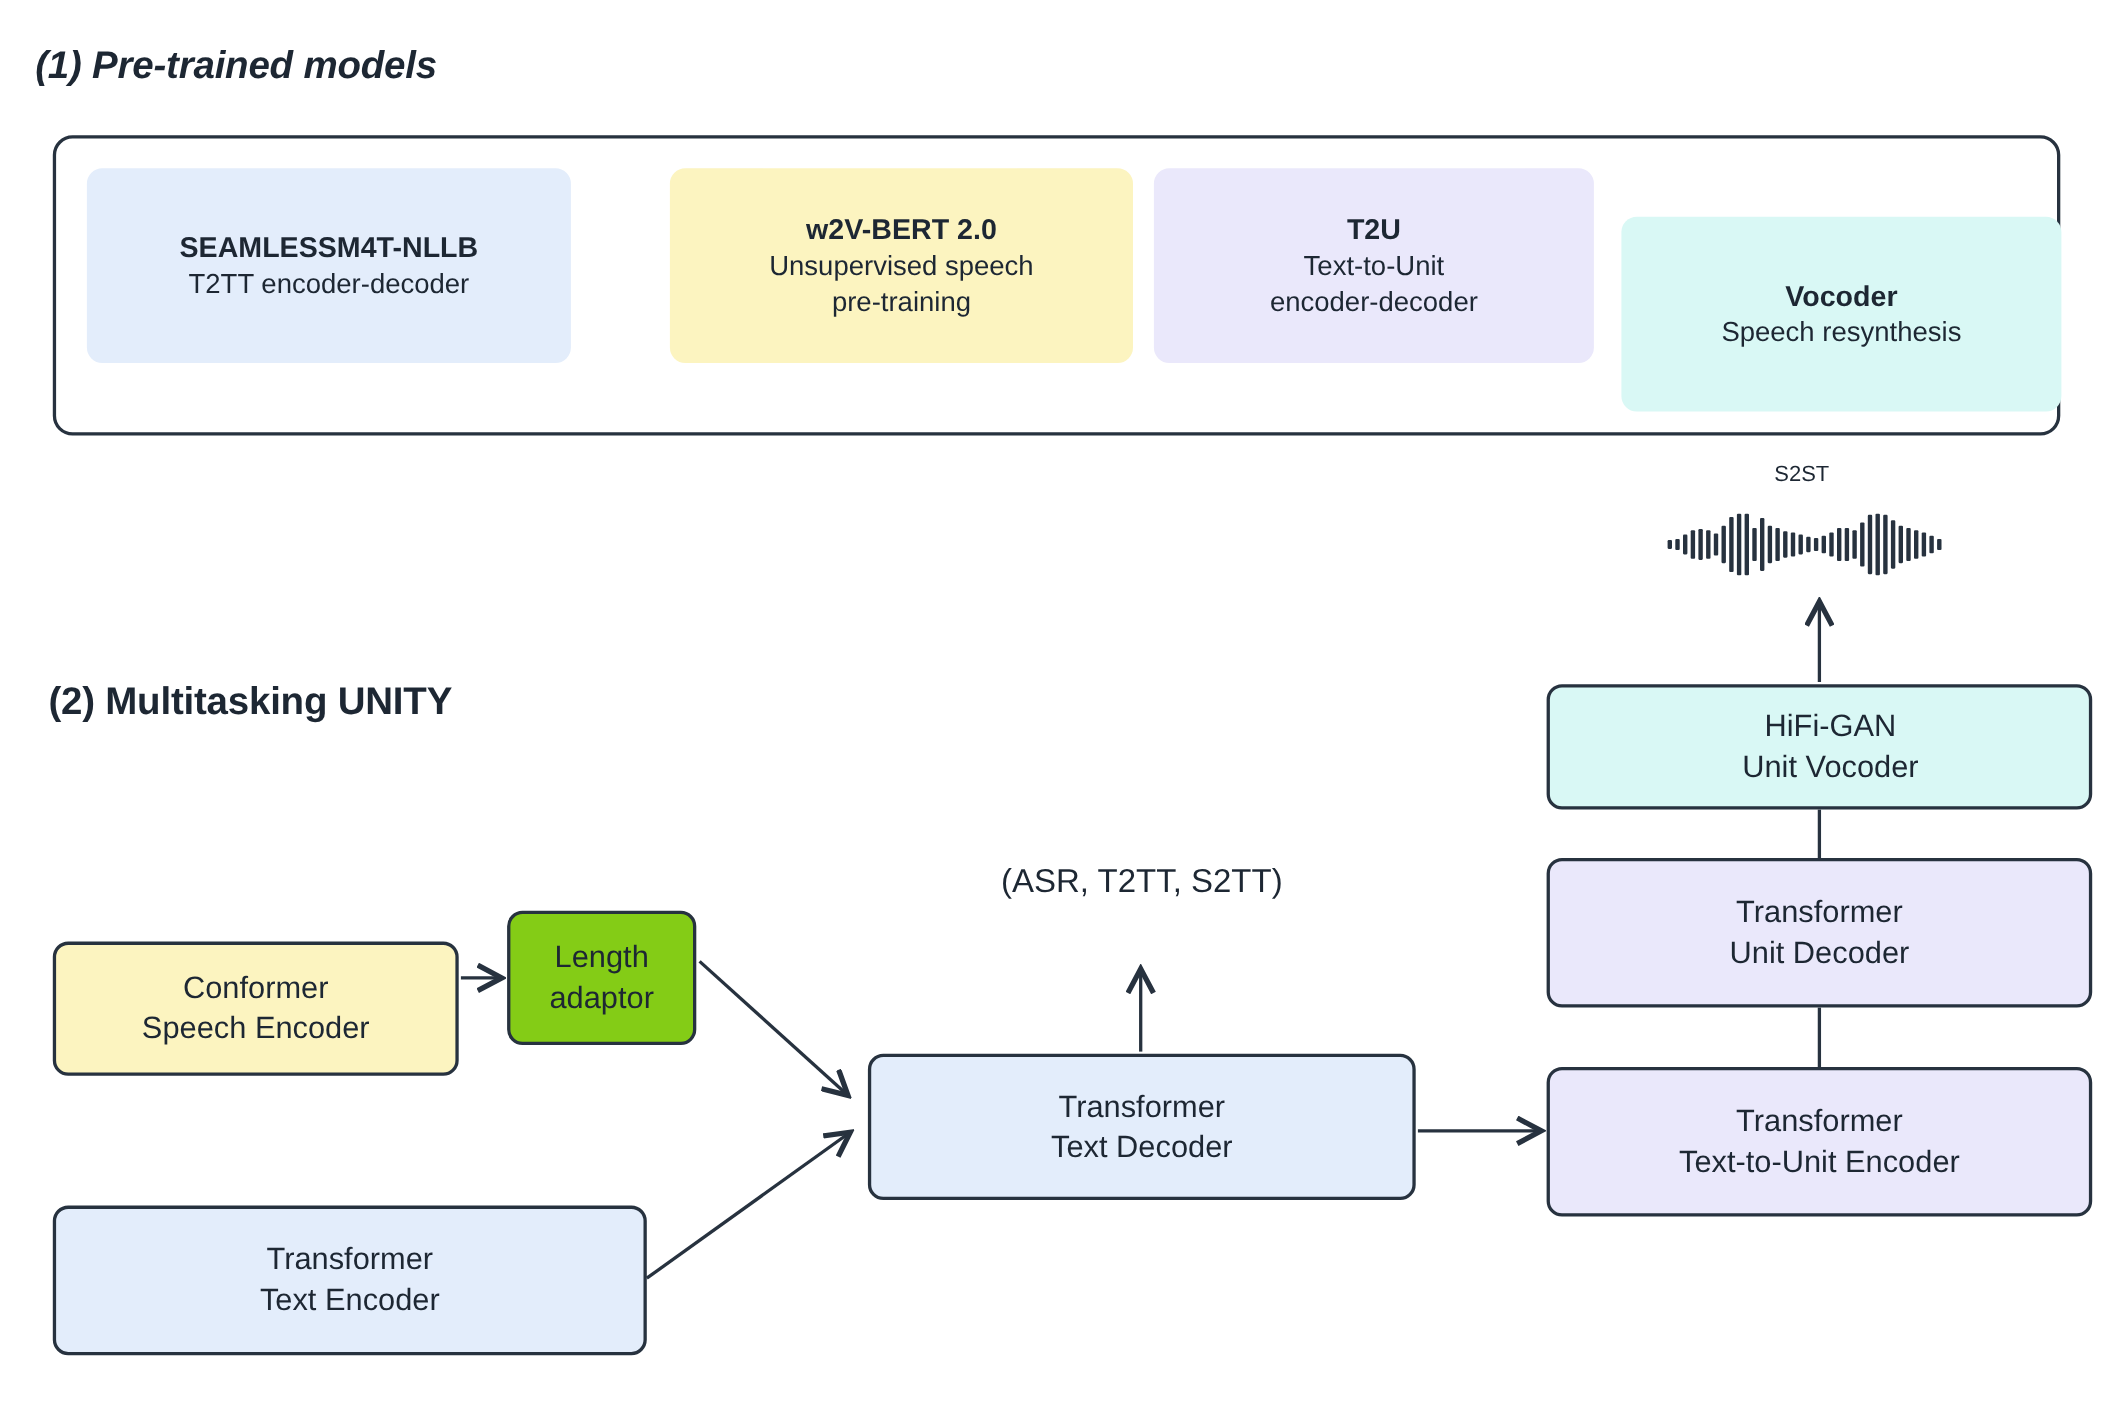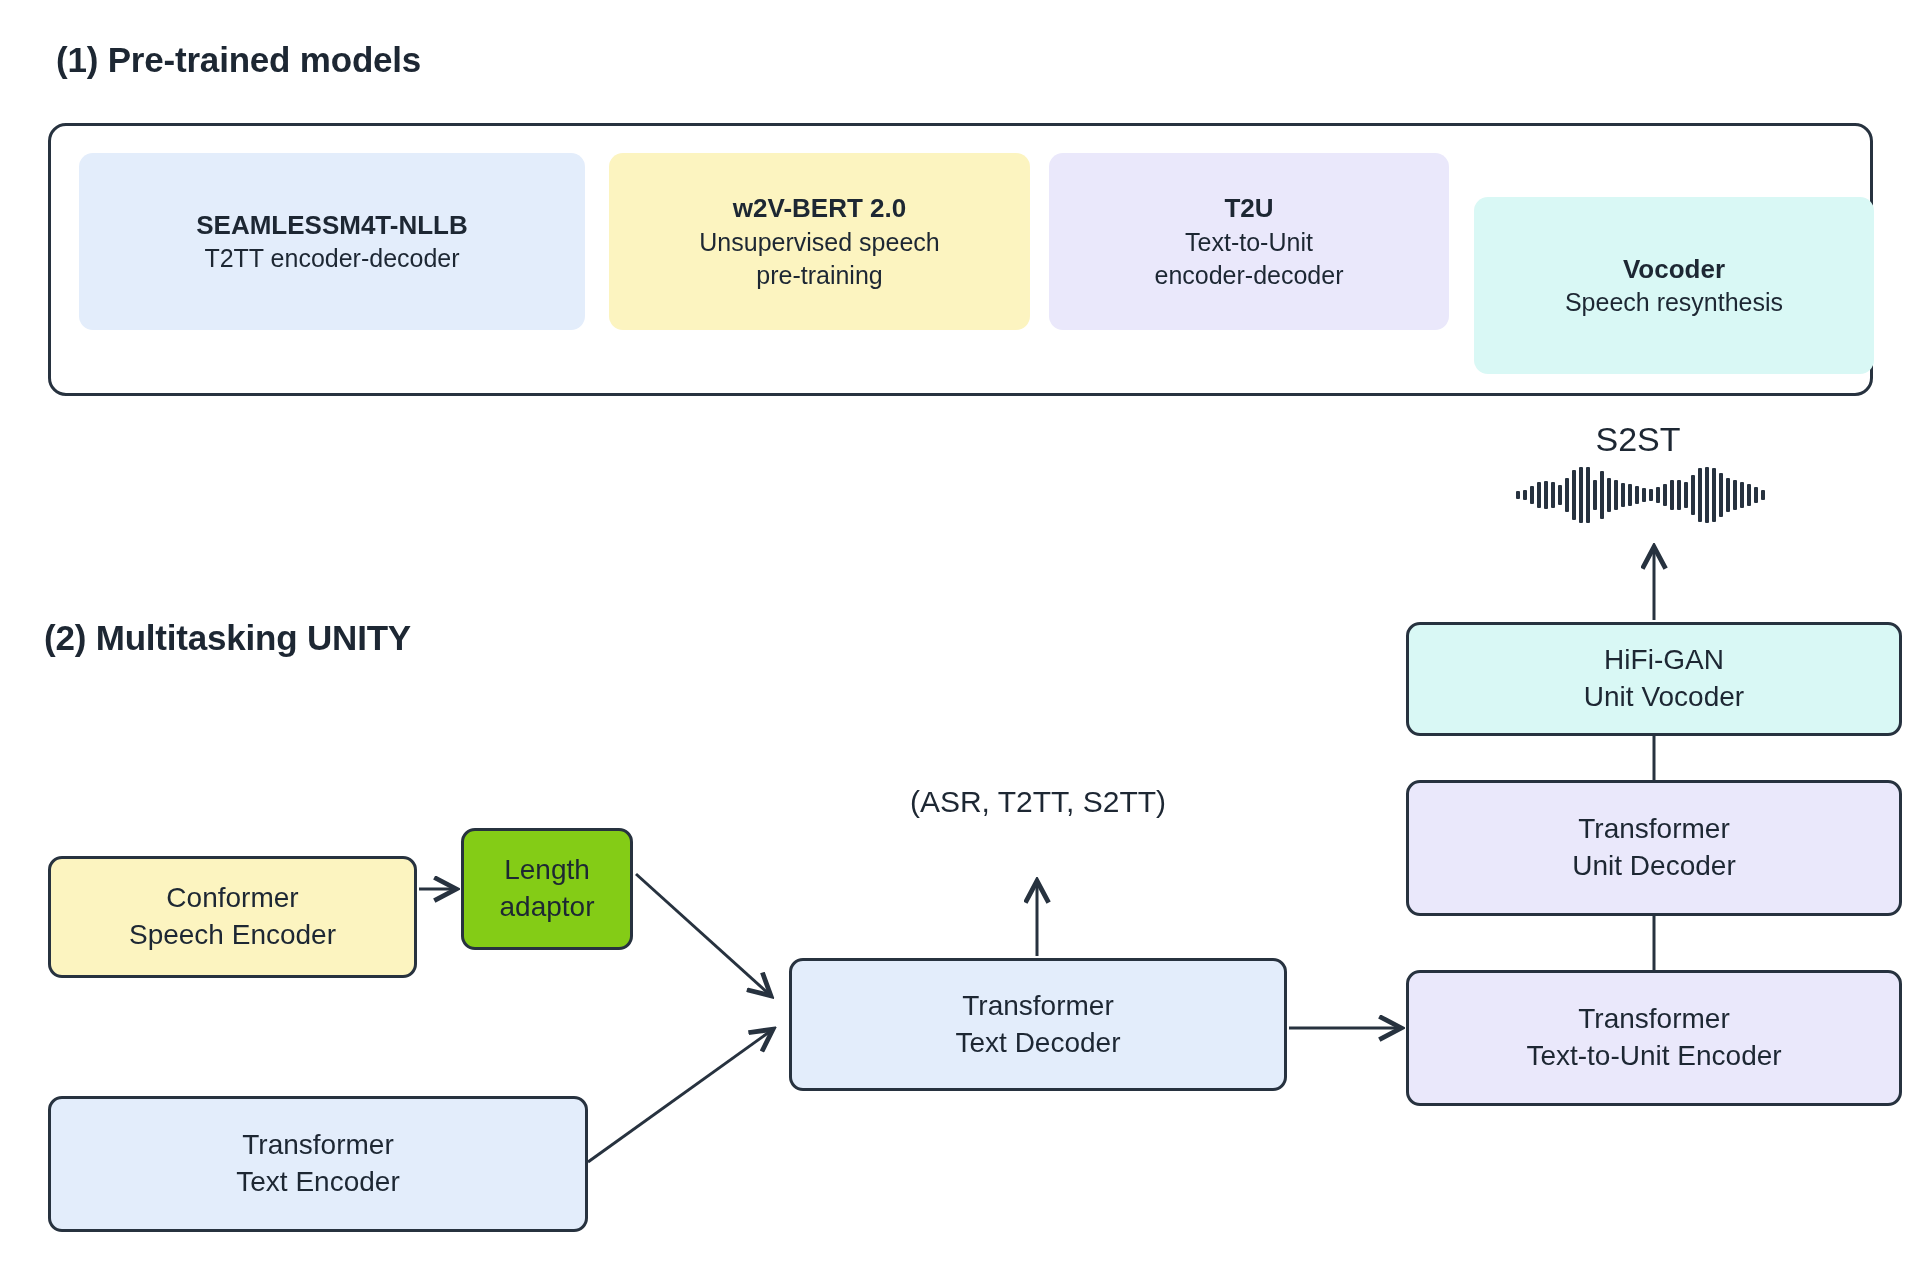--- a/index.html
+++ b/index.html
@@ -23,21 +23,21 @@
 
   
   .section-heading {
     position: absolute;
     font-size: 35px;
     font-weight: bold;
     letter-spacing: -0.2px;
     color: #1d2733;
     white-space: nowrap;
   }
-  #heading-1 { left: 56px; top: 40px; }
+  #heading-1 { left: 32px; top: 40px; font-style: italic; }
   #heading-2 { left: 44px; top: 618px; }
 
   
   #pretrained-container {
     position: absolute;
     left: 48px;
     top: 123px;
     width: 1825px;
     height: 273px;
     border: 3px solid #27323f;
@@ -62,33 +62,33 @@
   .pt-card .t-bold {
     font-size: 26px;
     font-weight: bold;
     white-space: nowrap;
   }
   .pt-card .t-sub {
     font-size: 25px;
     font-weight: normal;
   }
 
-  #pt-card-0 { left: 79px;  width: 506px; }
+  #pt-card-0 { left: 79px;  width: 440px; }
   #pt-card-1 { left: 609px; width: 421px; }
   #pt-card-2 { left: 1049px; width: 400px; }
   #pt-card-3 { left: 1474px; width: 400px; margin-top: 44px; }
 
   
   #s2st-label {
     position: absolute;
     left: 1528px;
     top: 420px;
     width: 220px;
     text-align: center;
-    font-size: 34px;
+    font-size: 20px;
     color: #1d2733;
   }
   #waveform {
     position: absolute;
     left: 1505px;
     top: 465px;
     width: 270px;
     height: 60px;
     display: flex;
     align-items: center;

